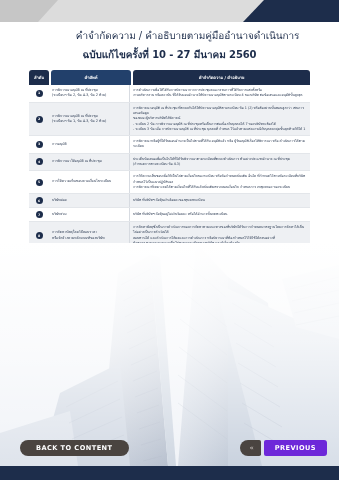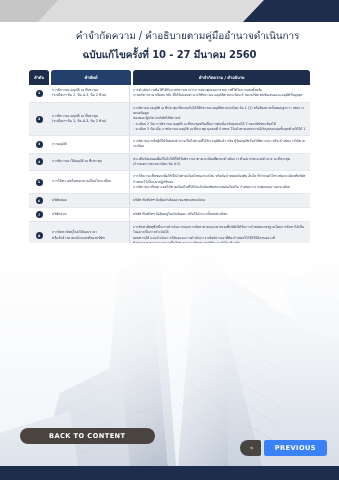--- a/index.html
+++ b/index.html
@@ -74,39 +74,39 @@
 
   
   .photo {
     position:absolute; left:0; top:243px; width:339px; height:223px;
     overflow:hidden; background:#ffffff;
   }
   .photo svg { display:block; width:339px; height:223px; }
 
   
   .btn-back {
-    position:absolute; left:20px; top:428px;
-    padding:4px 29px; border-radius:9px;
+    position:absolute; left:20px; top:440px;
+    padding:4px 16px; border-radius:9px;
     background:#4a4440; color:#ffffff;
     font-size:6.6px; font-weight:bold; letter-spacing:0.45px;
     white-space:nowrap;
   }
   .nav-group {
     position:absolute; right:12px; top:440px;
     display:flex; align-items:stretch; gap:3px;
   }
   .btn-chev {
     background:#4a4440; color:#cfc9c4;
     border-radius:9px 2px 2px 9px;
     padding:4px 7px 4px 9px;
     font-size:7px; line-height:1;
     display:flex; align-items:center;
   }
   .btn-prev {
-    background:#3b82f6; color:#ffffff;
+    background:#6d28d9; color:#ffffff;
     border-radius:2px 3px 3px 2px;
     padding:4px 11px;
     font-size:6.6px; font-weight:bold; letter-spacing:0.45px;
     display:flex; align-items:center; white-space:nowrap;
   }
 
   
   .bottombar {
     position:absolute; left:0; top:466px; width:339px; height:14px;
     background:#1d2d4b;

